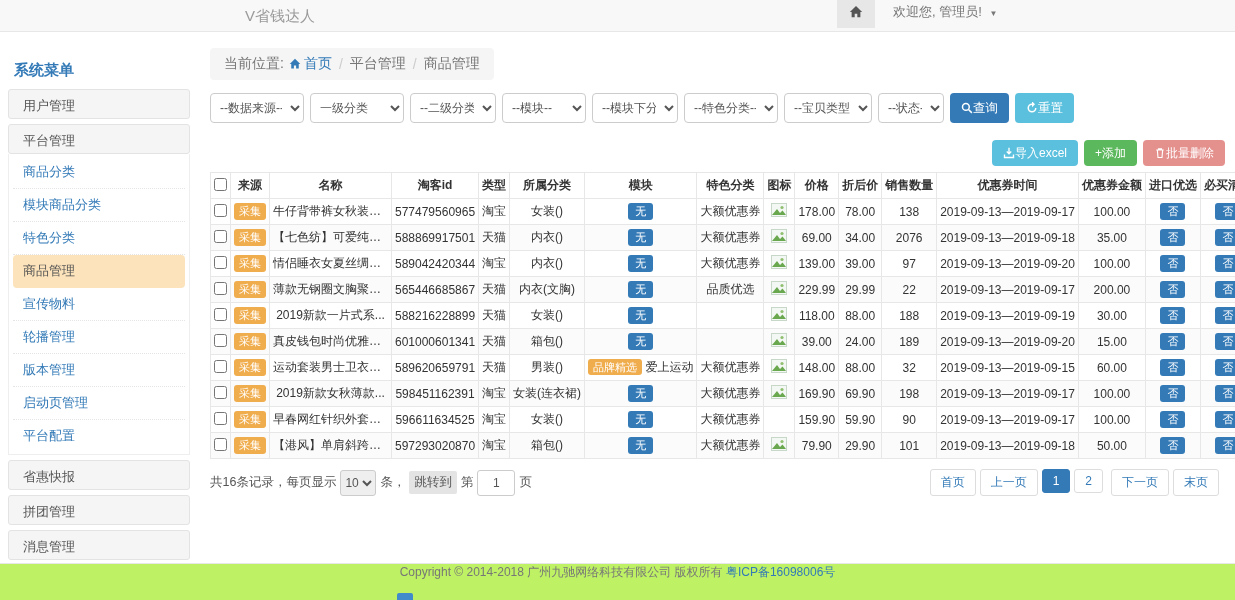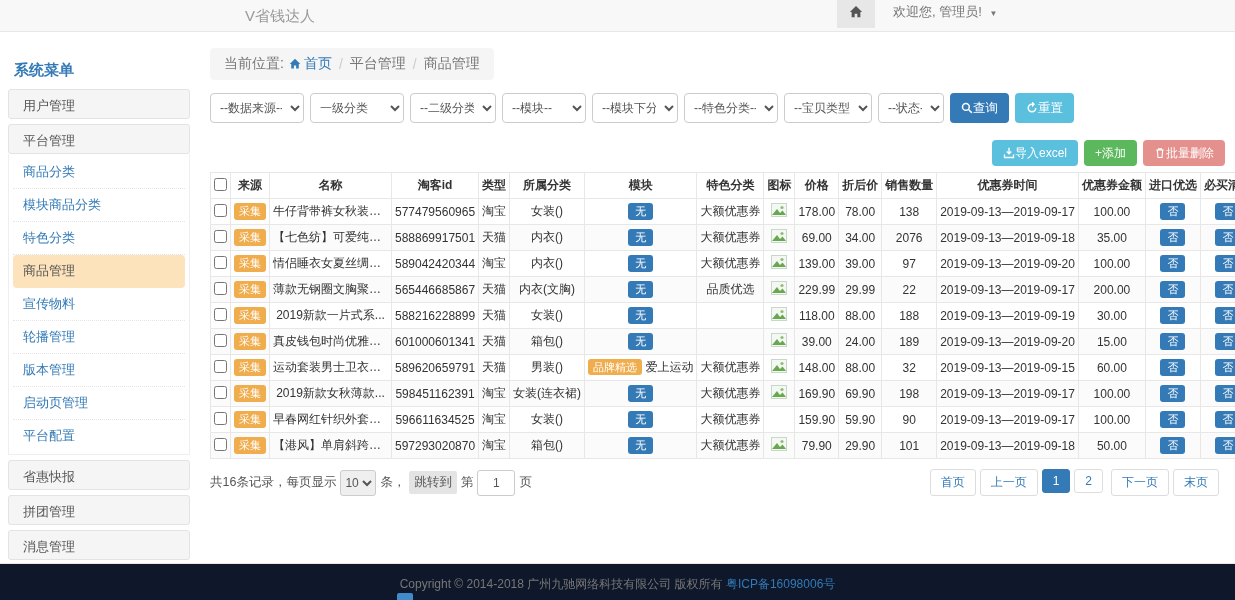--- a/index.html
+++ b/index.html
@@ -73,22 +73,22 @@
   .pager-row { display:flex; align-items:center; margin-top:10px; font-size:12.5px; color:#555; }
   .pager-left { display:flex; align-items:center; gap:4px; }
   .pager-left select { height:26px; border:1px solid #ccc; border-radius:3px; font-size:12px; color:#555; }
   .jump-label { background:#e4e4e4; padding:3px 5px; border-radius:2px; }
   .jump-input { width:38px; height:26px; border:1px solid #ccc; border-radius:3px; text-align:center; font-size:12px; color:#555; }
   .pager-right { margin-left:auto; margin-right:6px; display:flex; gap:4px; }
   .page-btn { border:1px solid #ddd; background:#fff; color:#337ab7; font-size:12px; padding:4px 10px; border-radius:3px; cursor:pointer; font-family:inherit; }
   .page-btn.active { background:#337ab7; border-color:#337ab7; color:#fff; }
 
   
-  .footer { position:absolute; left:0; bottom:0; width:1235px; height:37px; background:#0f172a;
-    border-top:1px solid #e7e7e7; text-align:center; padding-top:12px; font-size:12px; color:#777; }
+  .footer { position:absolute; left:0; bottom:0; width:1235px; height:37px; background:#bef264;
+    border-top:1px solid #e7e7e7; text-align:center; font-size:12px; color:#777; }
   .footer a { color:#337ab7; text-decoration:none; cursor:pointer; }
   .bottom-blue { position:absolute; left:397px; bottom:0; width:16px; height:7px; background:#428bca; border-radius:2px 2px 0 0; }
 </style>
 </head>
 <body>
 
 <div class="topbar">
   <div class="brand">V省钱达人</div>
   <div class="top-right">
     <div class="home-btn">

